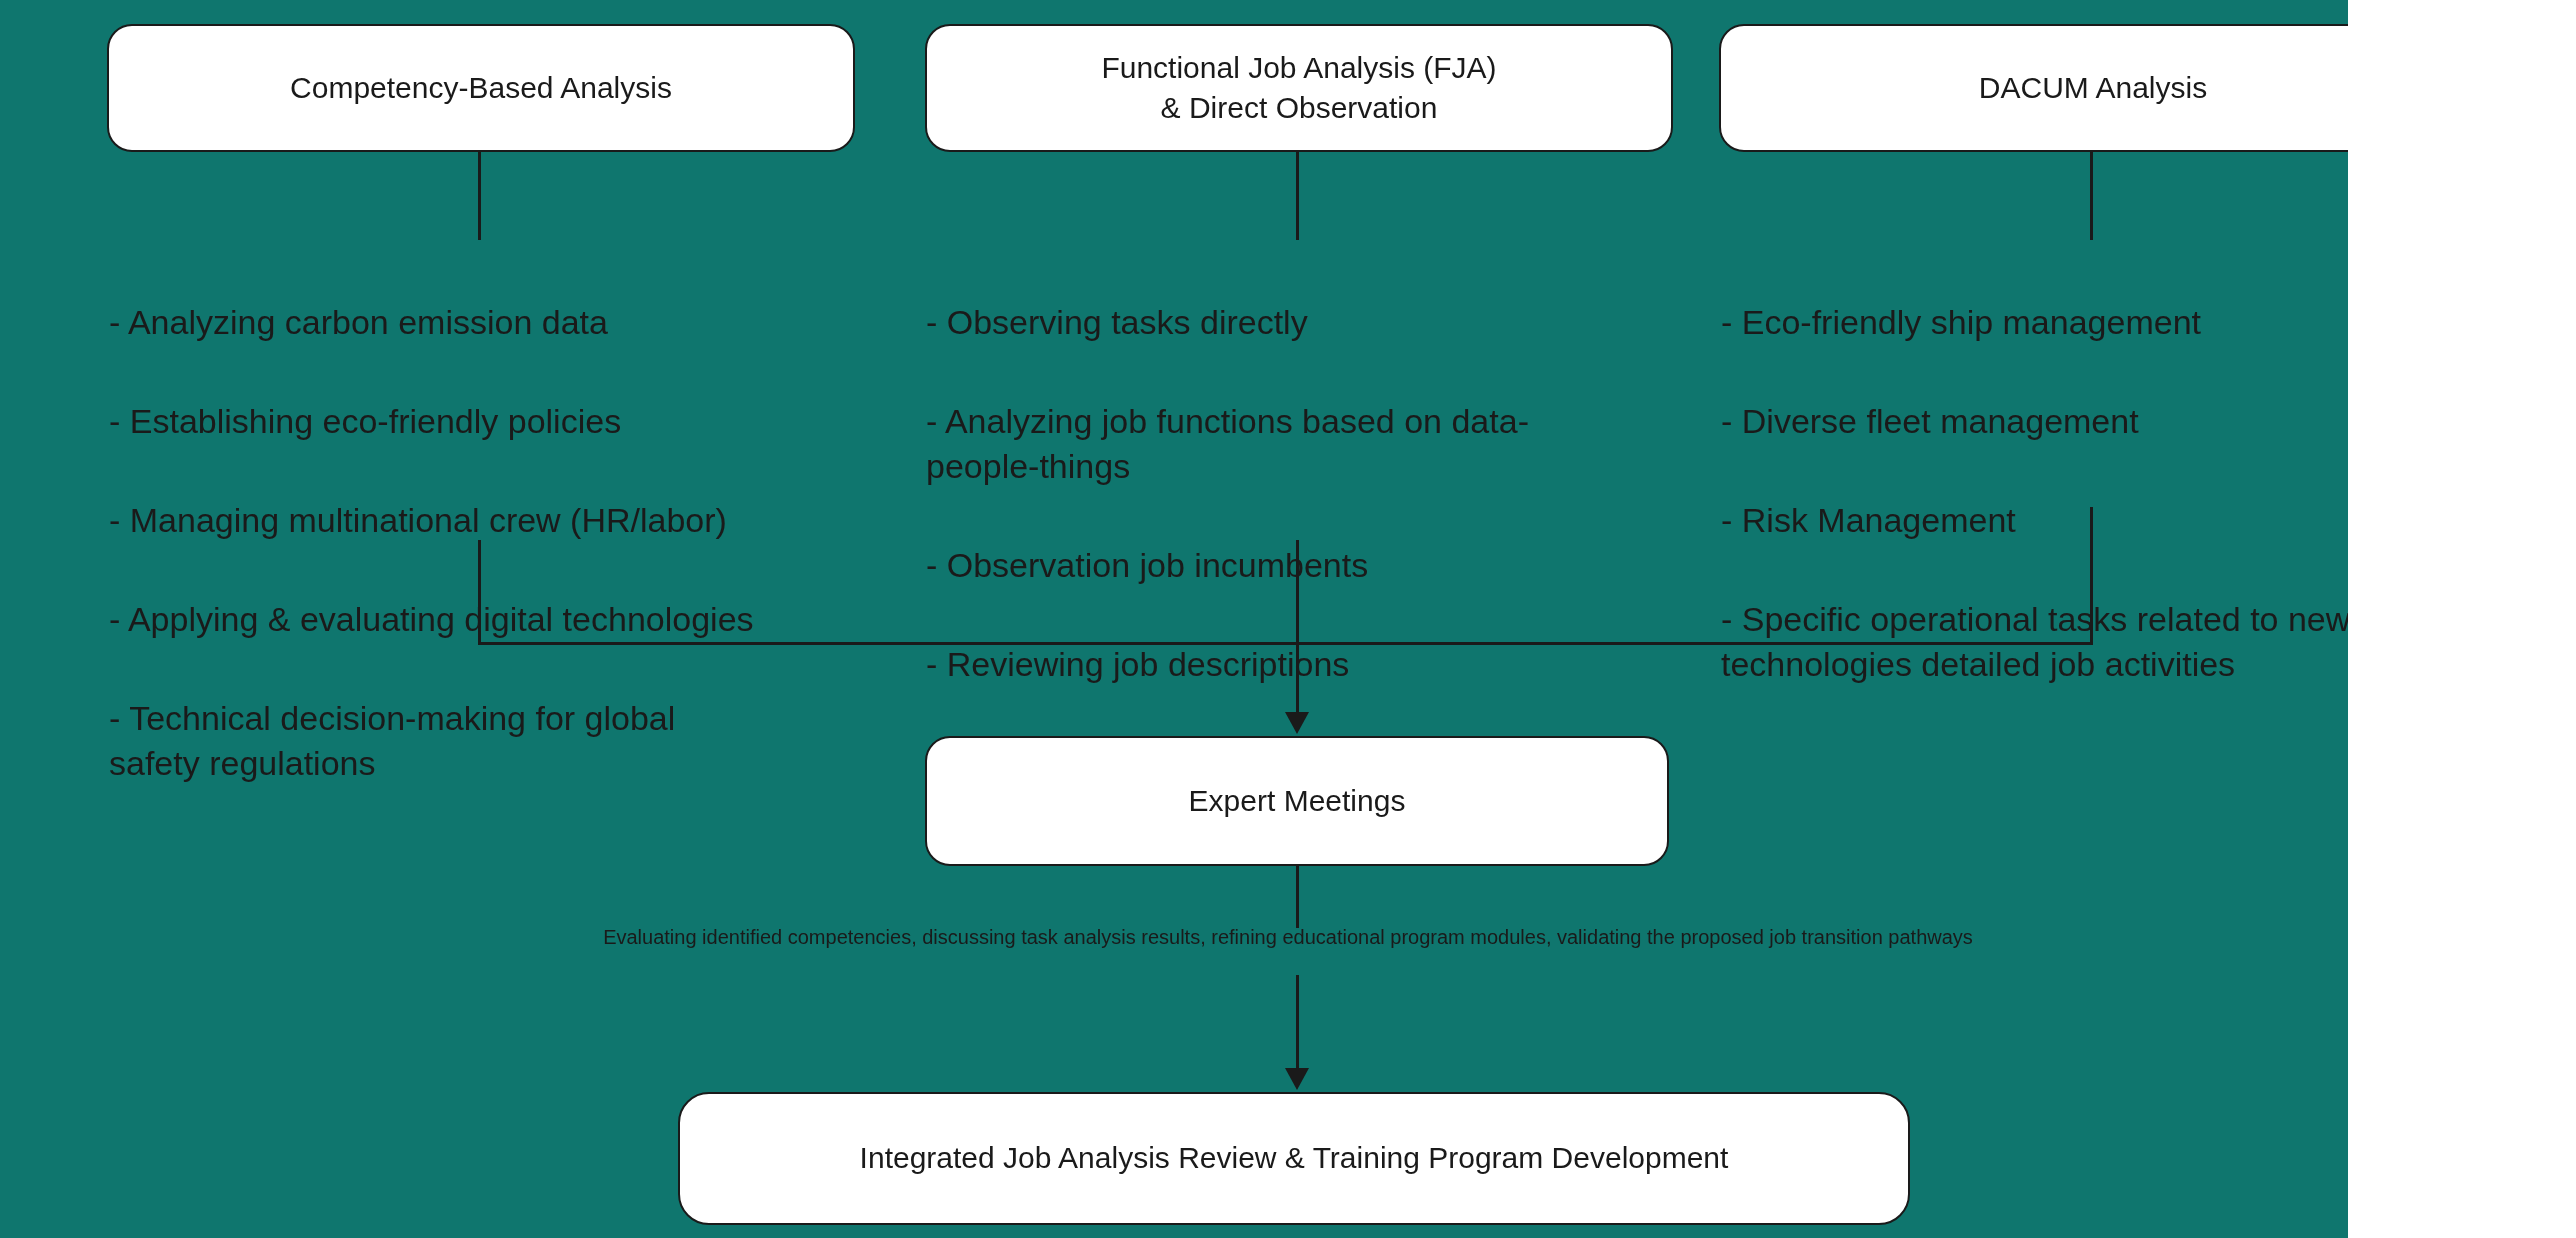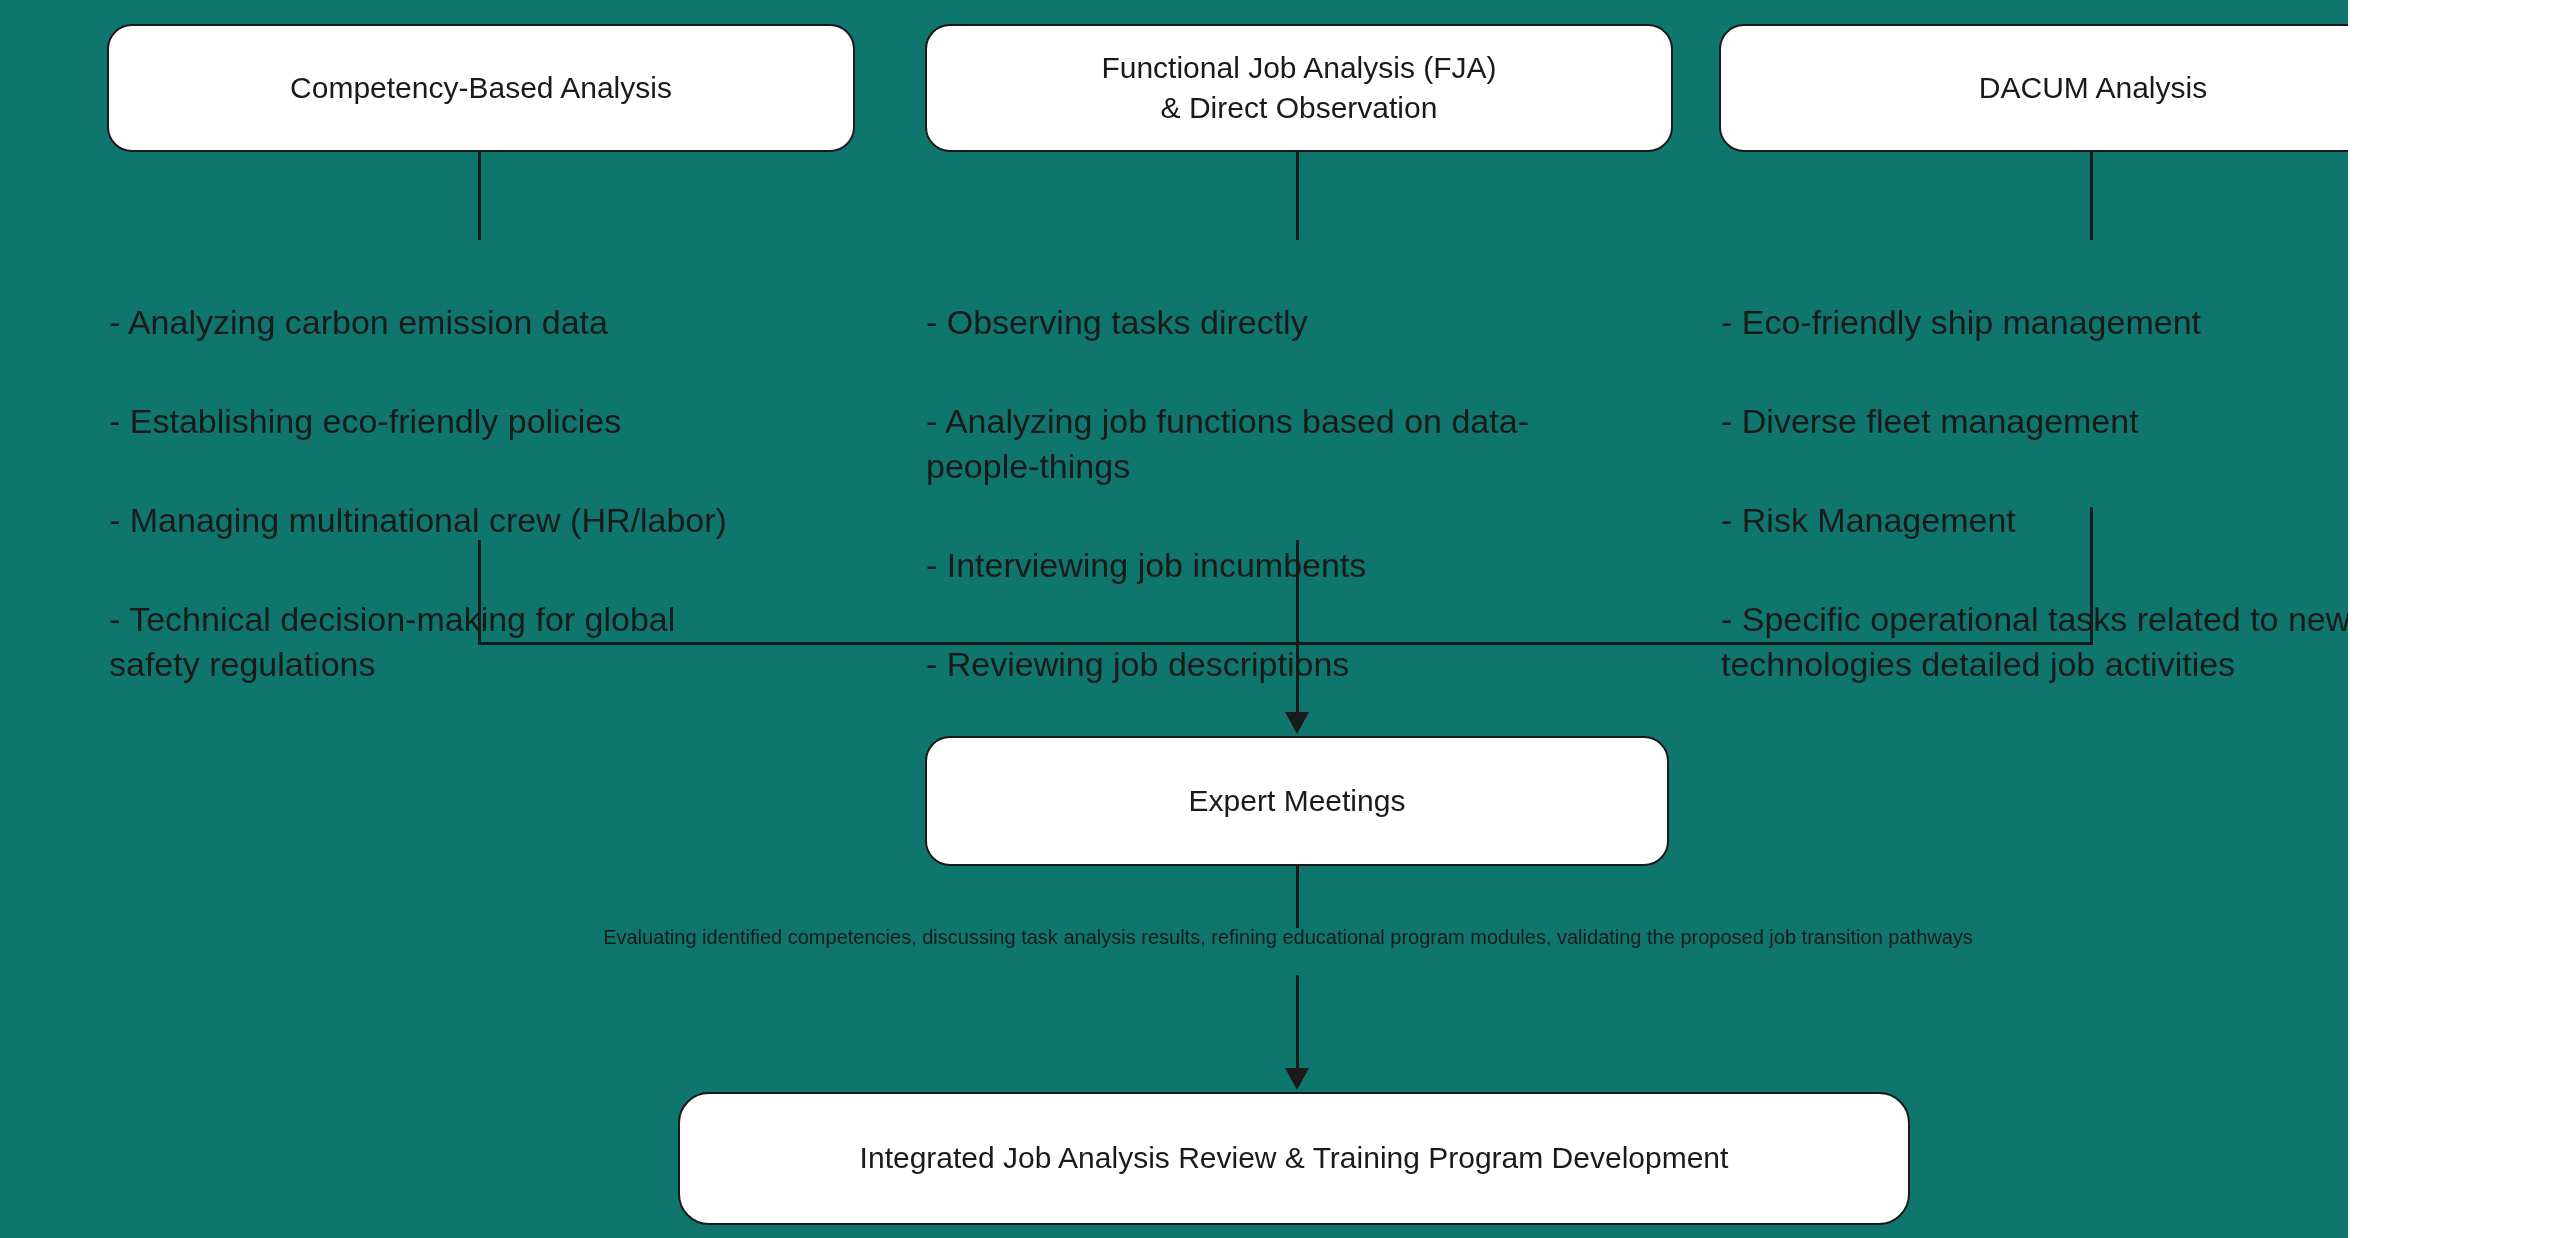--- a/index.html
+++ b/index.html
@@ -134,29 +134,30 @@
   </div>
 
   <div class="v-line" id="stub-competency"></div>
   <div class="v-line" id="stub-fja"></div>
   <div class="v-line" id="stub-dacum"></div>
 
   <div class="list-col" id="list-competency">
     <span class="list-item">- Analyzing carbon emission data</span>
     <span class="list-item">- Establishing eco-friendly policies</span>
     <span class="list-item">- Managing multinational crew (HR/labor)</span>
+    <span class="list-item"> - Applying &amp; evaluating digital technologies</span>
     <span class="list-item">- Technical decision-making for global
   safety regulations</span>
   </div>
 
   <div class="list-col" id="list-fja">
     <span class="list-item">- Observing tasks directly</span>
     <span class="list-item">- Analyzing job functions based on data-
   people-things</span>
-    <span class="list-item">- Interviewing job incumbents</span>
+    <span class="list-item">- Observation job incumbents</span>
     <span class="list-item">- Reviewing job descriptions</span>
     <span class="list-item">- Analyzing policy documents</span>
   </div>
 
   <div class="list-col" id="list-dacum">
     <span class="list-item">- Eco-friendly ship management</span>
     <span class="list-item">- Diverse fleet management</span>
     <span class="list-item">- Risk Management</span>
     <span class="list-item">- Specific operational tasks related to new
   technologies detailed job activities</span>

